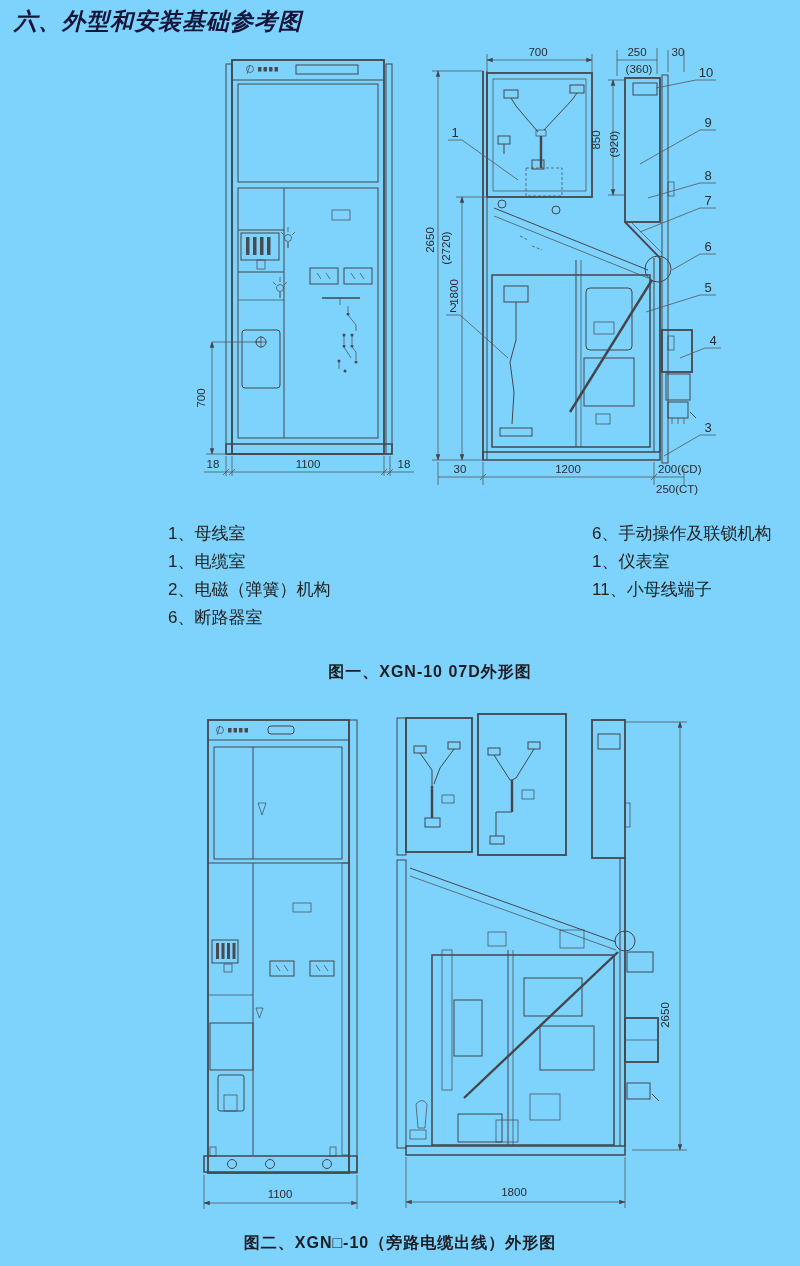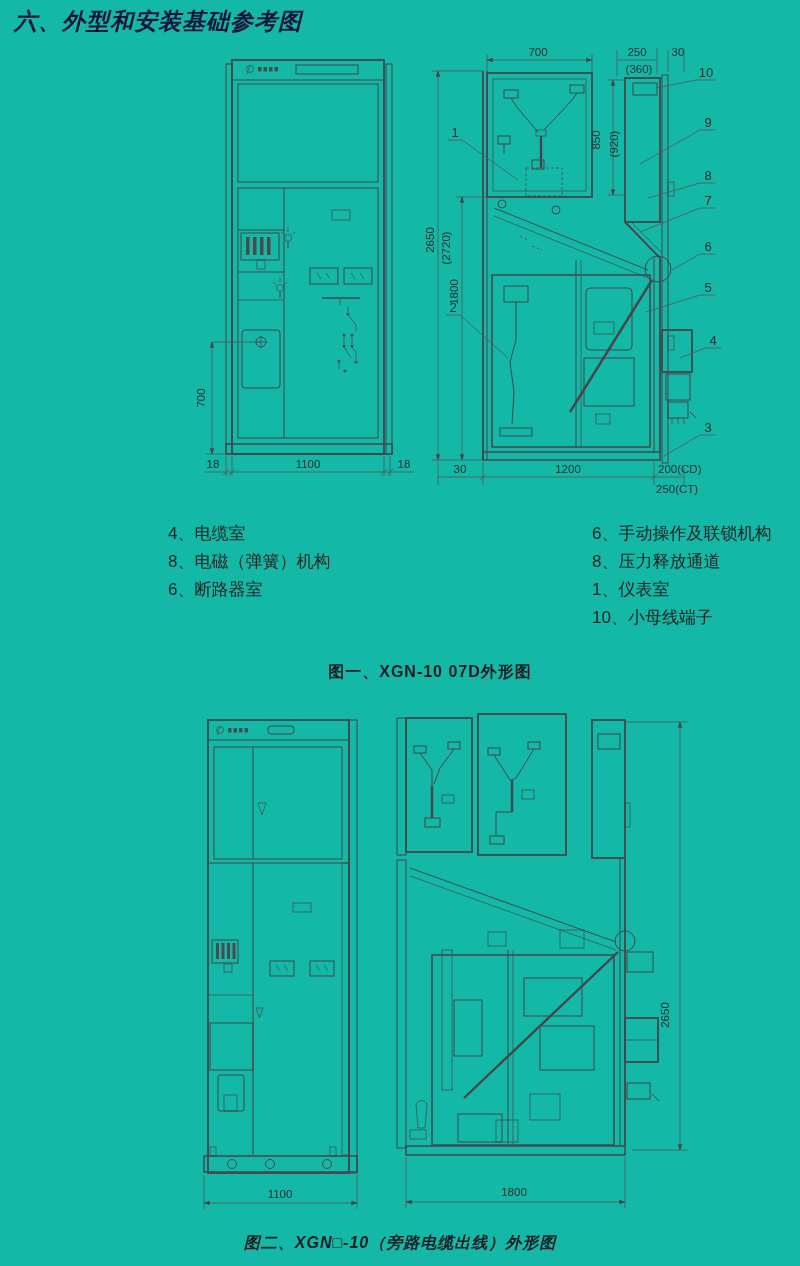--- a/index.html
+++ b/index.html
@@ -1,25 +1,25 @@
 <!DOCTYPE html>
 <html><head>
 <meta charset="utf-8">
 <style>
   html,body{margin:0;padding:0;background:#e8e8e6;}
-  .page{position:relative;width:800px;height:1266px;background:#14b8a6;
+  .page{position:relative;width:800px;height:1266px;background:#7dd3fc;
         font-family:"Liberation Sans",sans-serif;color:#26262b;overflow:hidden;}
   .page-title{position:absolute;left:14px;top:6px;font-size:23px;font-weight:bold;
         font-style:italic;color:#15153a;letter-spacing:1px;}
   .legend-col{position:absolute;font-size:17px;color:#222;}
   .legend-col .li{height:28px;line-height:28px;white-space:nowrap;}
   .caption{position:absolute;width:100%;text-align:center;font-weight:bold;
         font-size:16px;color:#1c1c22;letter-spacing:1px;}
   #cap1{top:662px;padding-left:30px;}
-  #cap2{top:1233px;font-style:italic;}
+  #cap2{top:1233px;}
   svg{position:absolute;overflow:visible;}
   svg text{font-family:"Liberation Sans",sans-serif;fill:#2b2c32;}
   .d{font-size:11.5px;}
   .dc{font-size:11.5px;text-anchor:middle;}
   .co{font-size:13px;text-anchor:middle;}
   .ln{stroke:#45464c;fill:none;stroke-width:1;}
   .thk{stroke-width:1.8;}
   .th15{stroke-width:1.5;}
   .thn{stroke-width:0.7;}
   .w2{stroke-width:2.4;}
@@ -292,29 +292,29 @@
       <text class="co" x="285" y="305">4</text>
       <line x1="277" y1="308" x2="293" y2="308" class="dim"></line>
       <line x1="277" y1="308" x2="252" y2="318" class="dim"></line>
       <text class="co" x="280" y="392">3</text>
       <line x1="272" y1="395" x2="288" y2="395" class="dim"></line>
       <line x1="272" y1="395" x2="236" y2="416" class="dim"></line>
     </g>
   </svg>
 
   <div class="legend-col" style="left:168px;top:520px">
-    <div class="li">4、电缆室</div>
-    <div class="li">8、电磁（弹簧）机构</div>
+    <div class="li">1、母线室</div>
+    <div class="li">1、电缆室</div>
+    <div class="li">2、电磁（弹簧）机构</div>
     <div class="li">6、断路器室</div>
   </div>
   <div class="legend-col" style="left:592px;top:520px">
     <div class="li">6、手动操作及联锁机构</div>
-    <div class="li">8、压力释放通道</div>
     <div class="li">1、仪表室</div>
-    <div class="li">10、小母线端子</div>
+    <div class="li">11、小母线端子</div>
   </div>
 
   <div class="caption" id="cap1">图一、XGN-10 07D外形图</div>
 
   <svg style="left:190px;top:703px" width="205" height="520" viewBox="0 0 205 520">
     <g>
       <rect x="18" y="17" width="141" height="453" class="ln thk"></rect>
       <rect x="159" y="17" width="8" height="453" class="ln"></rect>
       <line x1="18" y1="37" x2="159" y2="37" class="ln"></line>
       <g>

